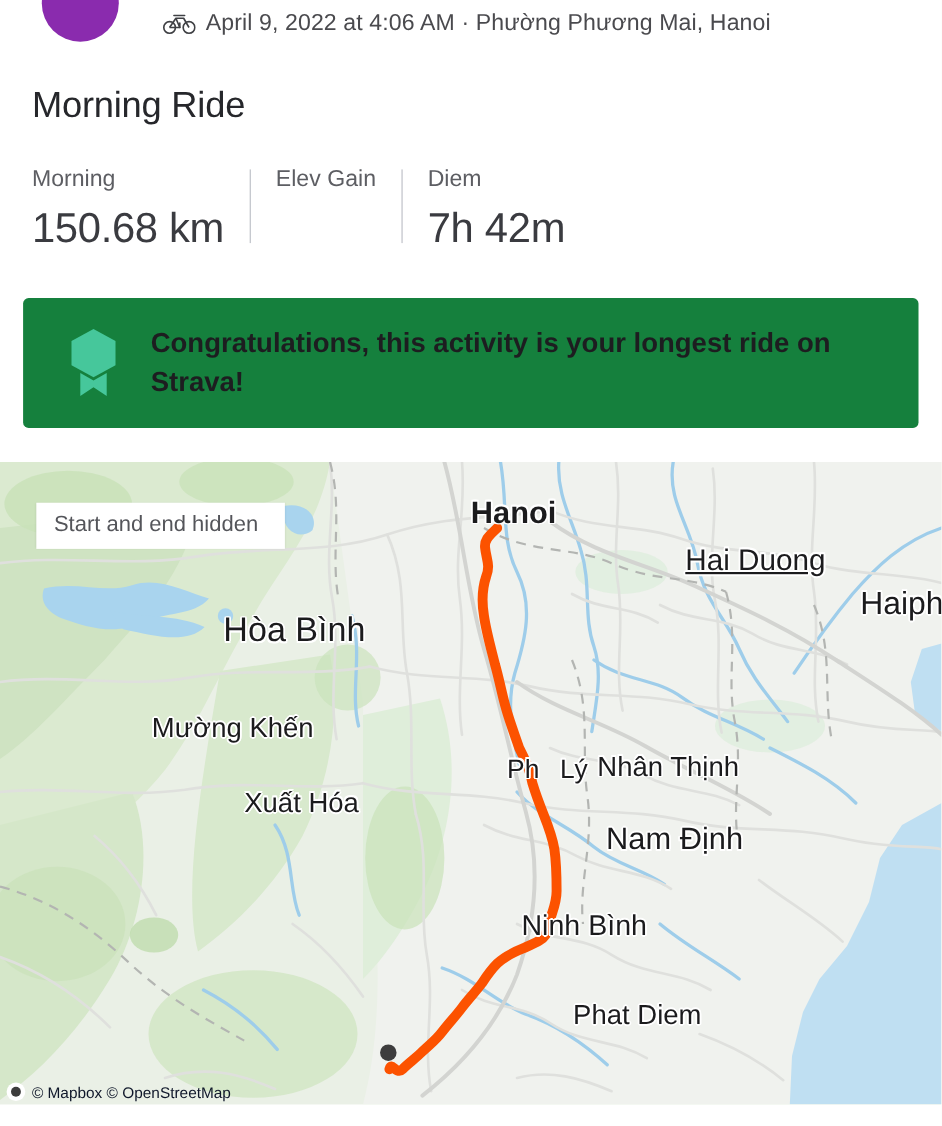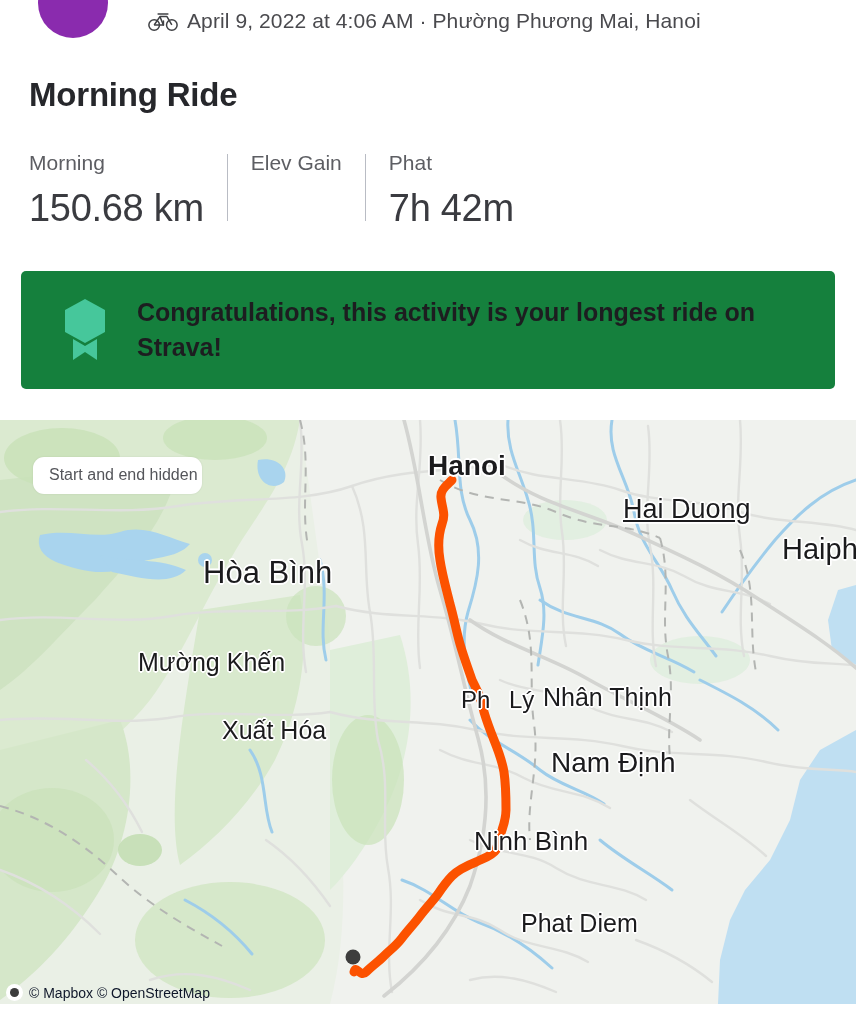--- a/index.html
+++ b/index.html
@@ -60,21 +60,21 @@
     white-space: nowrap;
     letter-spacing: .1px;
   }
 
   
   .activity-title {
     position: absolute;
     left: 29px;
     top: 76px;
     font-size: 33px;
-    font-weight: bold;
+    font-weight: normal;
     color: #26272b;
     letter-spacing: -.2px;
   }
 
   
   .stats {
     position: absolute;
     left: 29px;
     top: 152px;
     display: flex;
@@ -139,23 +139,23 @@
     overflow: hidden;
     background: #e8efe3;
   }
   .map svg { display: block; width: 856px; height: 584px; }
 
   .map-pill {
     position: absolute;
     left: 33px;
     top: 37px;
     background: #ffffff;
-    border-radius: 11px;
-    padding: 9px 4px 10px 16px;
-    font-size: 16px;
+    border-radius: 0;
+    padding: 9px 24px 10px 16px;
+    font-size: 20px;
     color: #54555a;
     white-space: nowrap;
     box-shadow: 0 0 2px rgba(0,0,0,.10);
   }
 
   .map-label {
     position: absolute;
     font-family: "Liberation Sans", sans-serif;
     color: #1b1b1d;
     white-space: nowrap;
@@ -220,21 +220,21 @@
 
     <div class="stat-divider"></div>
 
     <div class="stat">
       <div class="stat-label">Elev Gain</div>
     </div>
 
     <div class="stat-divider"></div>
 
     <div class="stat">
-      <div class="stat-label">Phat</div>
+      <div class="stat-label">Diem</div>
       <div class="stat-value">7h 42m</div>
     </div>
   </div>
 
   <div class="achievement">
     <svg class="badge-icon" viewBox="0 0 46 64">
       <path d="M23 1 L43 12 L43 34 L23 45 L3 34 L3 12 Z" fill="#46C79B"></path>
       <path d="M11 41 L11 62 L23 54 L35 62 L35 41 L23 48 Z" fill="#46C79B"></path>
     </svg>
     <div class="achievement-text">Congratulations, this activity is your longest ride on Strava!</div>

